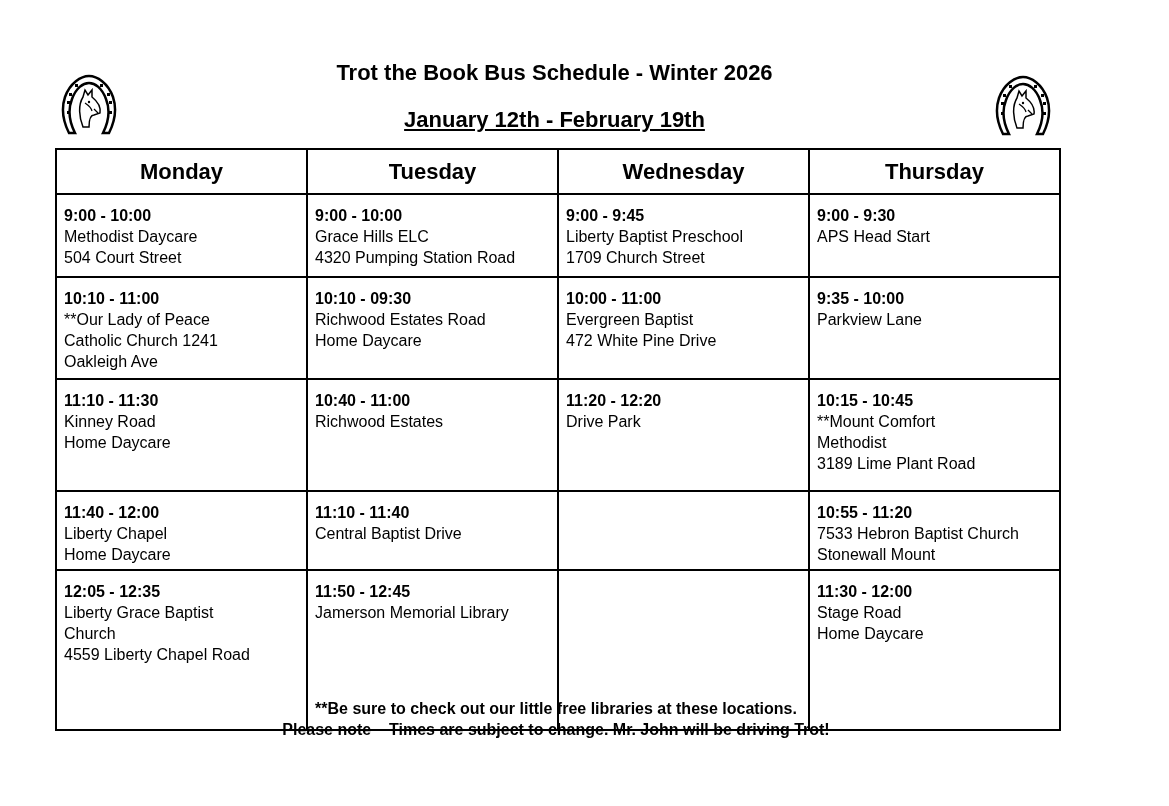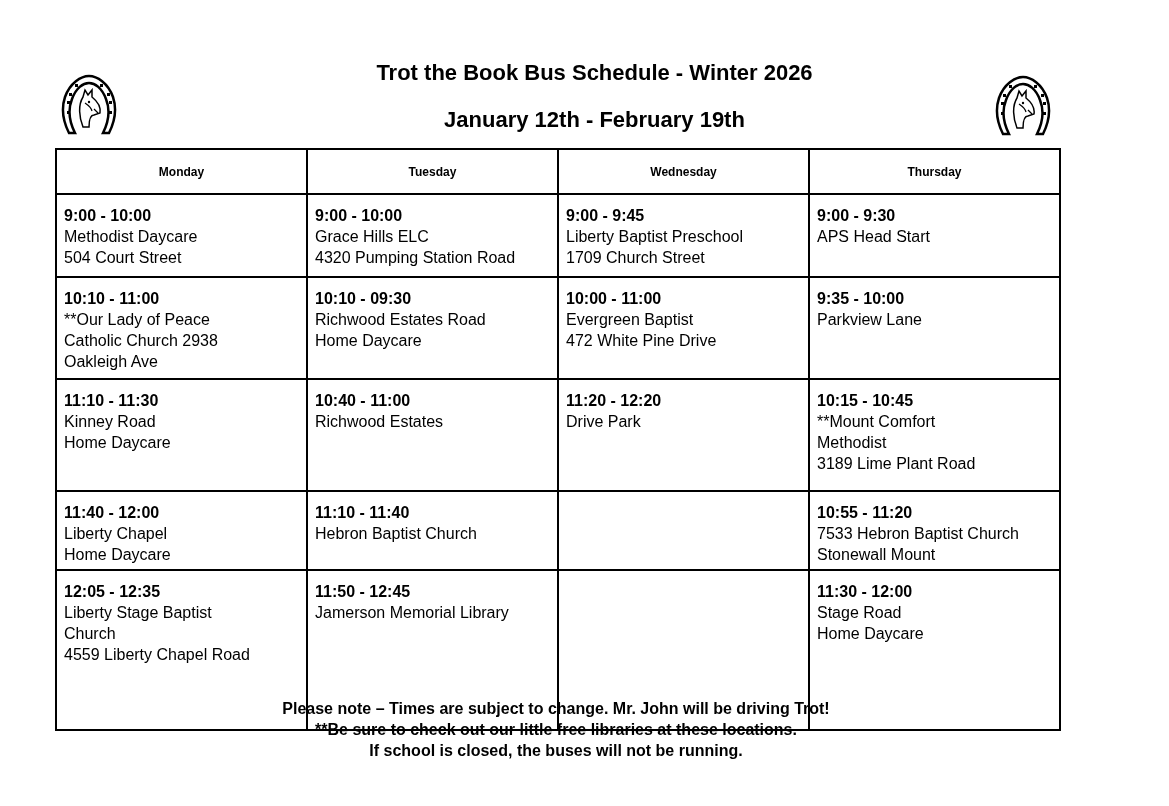--- a/index.html
+++ b/index.html
@@ -1,27 +1,27 @@
 <!DOCTYPE html>
 <html><head>
 <meta charset="utf-8">
 <style>
   html, body { margin:0; padding:0; background:#ffffff; }
   body { width:1169px; height:806px; position:relative; overflow:hidden;
          font-family:"Liberation Sans", sans-serif; color:#000; }
-  .title { position:absolute; left:0; width:1109px; text-align:center; font-weight:bold;padding-left:40px; }
+  .title { position:absolute; left:0; width:1109px; text-align:center; font-weight:bold; }
   .t1 { top:60px; font-size:22px; }
-  .t2 { top:107px; font-size:22px; }
+  .t2 { top:107px; font-size:22px;text-decoration:underline; }
   .logo { position:absolute; width:56px; height:64px; }
   .logo-left { left:61px; top:73px; }
   .logo-right { left:995px; top:74px; }
   table.sched { position:absolute; left:55px; top:148px; border-collapse:collapse;
                 width:1006px; table-layout:fixed; }
   table.sched th, table.sched td { border:2px solid #000; vertical-align:top; }
-  table.sched th { height:41px; font-size:12px; font-weight:bold; text-align:center; vertical-align:middle; }
+  table.sched th { height:41px; font-size:22px; font-weight:bold; text-align:center; vertical-align:middle; }
   table.sched td { padding:10px 7px 4px 7px; font-size:16px; line-height:21px; }
   .time { font-weight:bold; display:block; }
   .big { font-size:18px; line-height:23px; }
   .line { display:block; }
   .notes { position:absolute; top:698px; left:0; width:1112px; text-align:center;
            font-weight:bold; font-size:16px; line-height:21px; }
   .notes span { display:block; }
 </style>
 </head>
 <body>
@@ -91,21 +91,21 @@
         </td>
         <td class="big">
           <span class="time">9:00 - 9:30</span>
           <span class="line">APS Head Start</span>
         </td>
       </tr>
       <tr style="height: 102px; border-radius: 14px;">
         <td>
           <span class="time">10:10 - 11:00</span>
           <span class="line">**Our Lady of Peace</span>
-          <span class="line">Catholic Church 2938</span>
+          <span class="line">Catholic Church 1241</span>
           <span class="line">Oakleigh Ave</span>
         </td>
         <td class="big">
           <span class="time">10:10 - 09:30</span>
           <span class="line">Richwood Estates Road</span>
           <span class="line">Home Daycare</span>
         </td>
         <td>
           <span class="time">10:00 - 11:00</span>
           <span class="line">Evergreen Baptist</span>
@@ -138,47 +138,46 @@
         </td>
       </tr>
       <tr style="height: 62px;">
         <td class="big">
           <span class="time">11:40 - 12:00</span>
           <span class="line">Liberty Chapel</span>
           <span class="line">Home Daycare</span>
         </td>
         <td>
           <span class="time">11:10 - 11:40</span>
-          <span class="line">Hebron Baptist Church</span>
+          <span class="line">Central Baptist Drive</span>
         </td>
         <td></td>
         <td>
           <span class="time">10:55 - 11:20</span>
           <span class="line">7533 Hebron Baptist Church</span>
           <span class="line">Stonewall Mount</span>
         </td>
       </tr>
       <tr style="height: 160px;">
         <td class="big">
           <span class="time">12:05 - 12:35</span>
-          <span class="line">Liberty Stage Baptist</span>
+          <span class="line">Liberty Grace Baptist</span>
           <span class="line">Church</span>
           <span class="line">4559 Liberty Chapel Road</span>
         </td>
         <td>
           <span class="time">11:50 - 12:45</span>
           <span class="line">Jamerson Memorial Library</span>
         </td>
         <td></td>
         <td class="big">
           <span class="time">11:30 - 12:00</span>
           <span class="line">Stage Road</span>
           <span class="line">Home Daycare</span>
         </td>
       </tr>
     </tbody>
 </table>
 
 <div class="notes">
+  <span>**Be sure to check out our little free libraries at these locations.</span>
   <span>Please note – Times are subject to change. Mr. John will be driving Trot!</span>
-  <span>**Be sure to check out our little free libraries at these locations.</span>
-  <span>If school is closed, the buses will not be running.</span>
 </div>
 
 </body></html>

